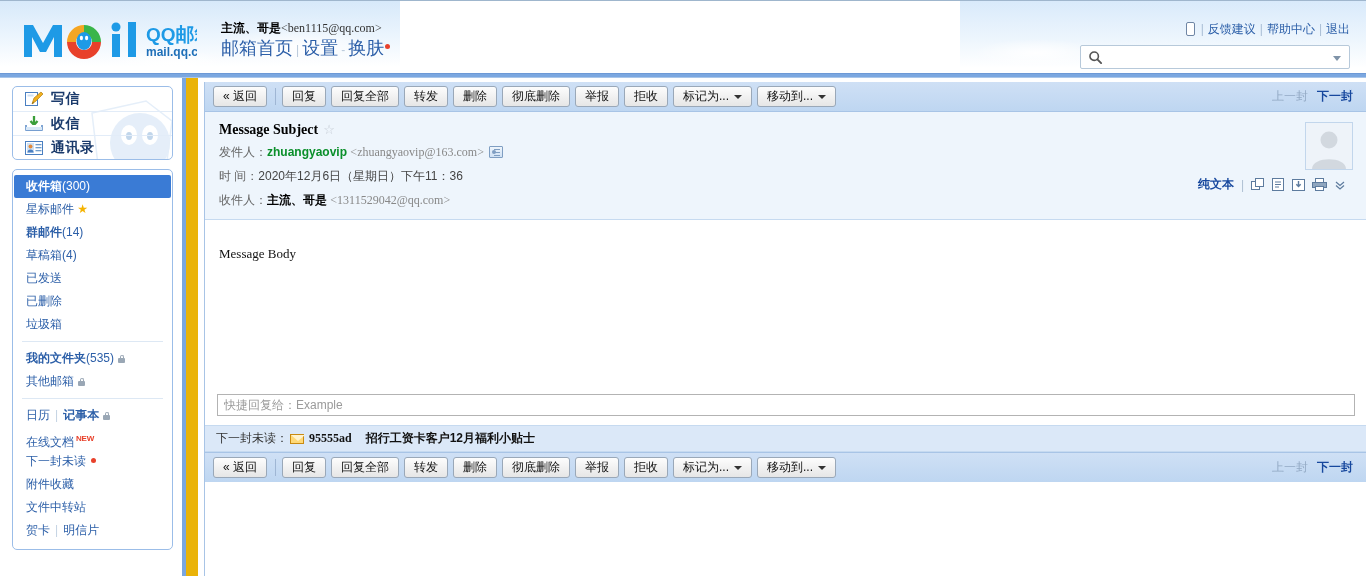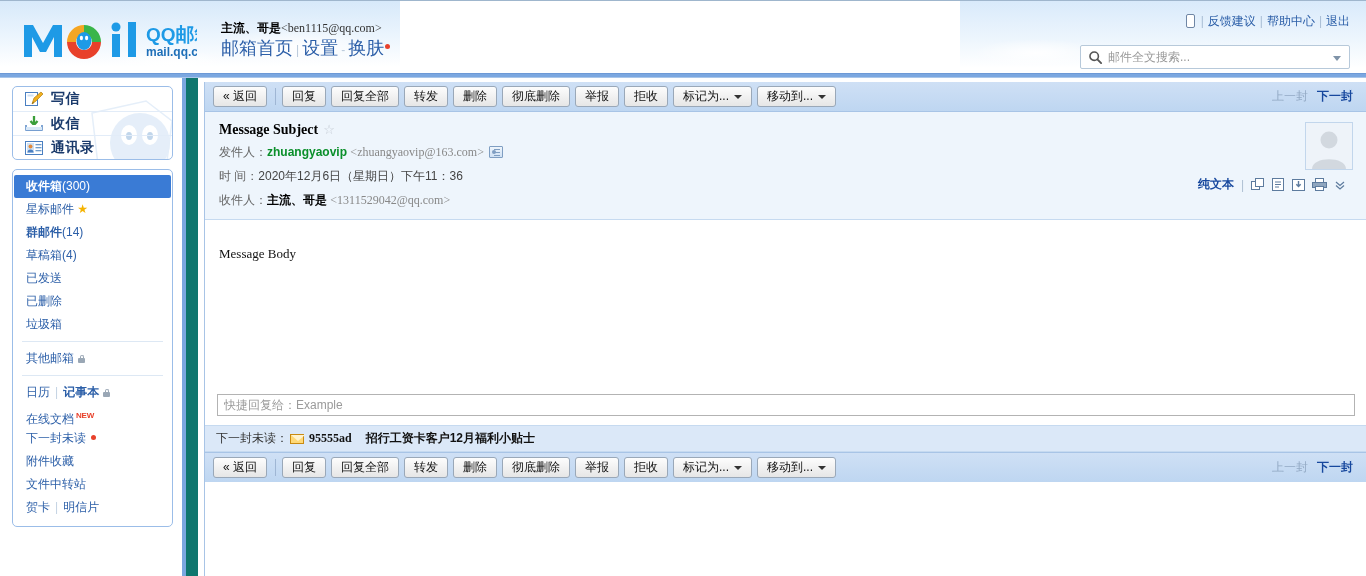--- a/index.html
+++ b/index.html
@@ -58,21 +58,21 @@
   #account .acct-addr { color: #333; font-size: 12px; font-family: "Liberation Serif", serif; }
   #account .acct-links { line-height: 18px; margin-top: 2px; white-space: nowrap; }
   #account .acct-links a { color: #2c5fa8; text-decoration: none; font-size: 18px; }
   #account .sep { color: #b9c9da; margin: 0 3px; }
   #account .newdot {
     display: inline-block; width: 5px; height: 5px; border-radius: 50%;
     background: #e8412b; vertical-align: super; margin-left: 1px;
   }
 
   
-  #toplinks { position: absolute; right: 16px; top: 12px; white-space: nowrap; line-height: 16px; }
+  #toplinks { position: absolute; right: 16px; top: 20px; white-space: nowrap; line-height: 16px; }
   #toplinks a { color: #2c5fa8; text-decoration: none; font-size: 12px; }
   #toplinks .sep { color: #a8bdd4; margin: 0 4px; }
   .phone-icon {
     display: inline-block; width: 9px; height: 14px; border: 1.5px solid #6f86a5;
     border-radius: 2px; vertical-align: -3px; margin-right: 2px; background: #fff;
   }
 
   
   #searchbox {
     position: absolute; right: 16px; top: 44px;
@@ -92,21 +92,21 @@
     position: absolute; right: 8px; top: 10px;
     width: 0; height: 0; border-left: 4px solid transparent;
     border-right: 4px solid transparent; border-top: 5px solid #7f93a8;
   }
 
   
   #bluebar { width: 1366px; height: 5px; background: #7ba7e0;
              border-top: 1px solid #6d99d6; border-bottom: 1px solid #a9c6ea; }
 
   
-  #page { position: relative; width: 1366px; height: 498px; background: #0f766e; }
+  #page { position: relative; width: 1366px; height: 498px; background: #eab308; }
 
   
   #sidebar {
     position: absolute; left: 0; top: 0; width: 186px; height: 498px;
     background: #fff; border-right: 4px solid #7ba7e0;
     padding: 8px 9px 0 12px;
   }
   .panel {
     border: 1px solid #9bbde8; border-radius: 5px; background: #fff;
     box-shadow: 0 0 0 1px #ffffff inset;
@@ -305,21 +305,20 @@
 
     <div id="toplinks">
       <span class="phone-icon"></span><span class="sep">|</span><a href="#">反馈建议</a><span class="sep">|</span><a href="#">帮助中心</a><span class="sep">|</span><a href="#">退出</a>
     </div>
 
     <div id="searchbox">
       <svg class="mag" viewBox="0 0 16 16">
         <circle cx="6.6" cy="6.6" r="4.5" fill="none" stroke="#555" stroke-width="1.7"></circle>
         <line x1="10" y1="10" x2="14" y2="14" stroke="#555" stroke-width="2" stroke-linecap="round"></line>
       </svg>
-      <input type="text" placeholder="邮件全文搜索..." style="">
       <span class="caret"></span>
     </div>
   </div>
 </div>
 
 <div id="bluebar"></div>
 
 <div id="page">
 
   <div id="sidebar">
@@ -371,20 +370,21 @@
       <a class="fld sel" href="#"><span>收件箱</span><span class="cnt">(300)</span></a>
       <a class="fld" href="#"><span>星标邮件</span> <span class="star-y">★</span></a>
       <a class="fld bold" href="#"><span>群邮件</span><span class="cnt">(14)</span></a>
       <a class="fld" href="#"><span>草稿箱</span><span class="cnt">(4)</span></a>
       <a class="fld" href="#"><span>已发送</span></a>
       <a class="fld" href="#"><span>已删除</span></a>
       <a class="fld" href="#"><span>垃圾箱</span></a>
 
       <div class="divider"></div>
 
+      <a class="fld bold" href="#"><span>我的文件夹</span><span class="cnt">(535)</span><span class="lock"><b></b><i></i></span></a>
       <a class="fld" href="#"><span>其他邮箱</span><span class="lock"><b></b><i></i></span></a>
 
       <div class="divider"></div>
 
       <div class="fld"><a href="#" style="color:#2c5fa8;text-decoration:none">日历</a><span class="inline-sep">|</span><a href="#" style="color:#2c5fa8;text-decoration:none;font-weight:bold">记事本</a><span class="lock"><b></b><i></i></span></div>
 
       <a class="fld" href="#"><span>在线文档</span><span class="badge-new">NEW</span></a>
       <a class="fld" href="#"><span>下一封未读</span><span class="reddot"></span></a>
       <a class="fld" href="#"><span>附件收藏</span></a>
       <a class="fld" href="#"><span>文件中转站</span></a>

